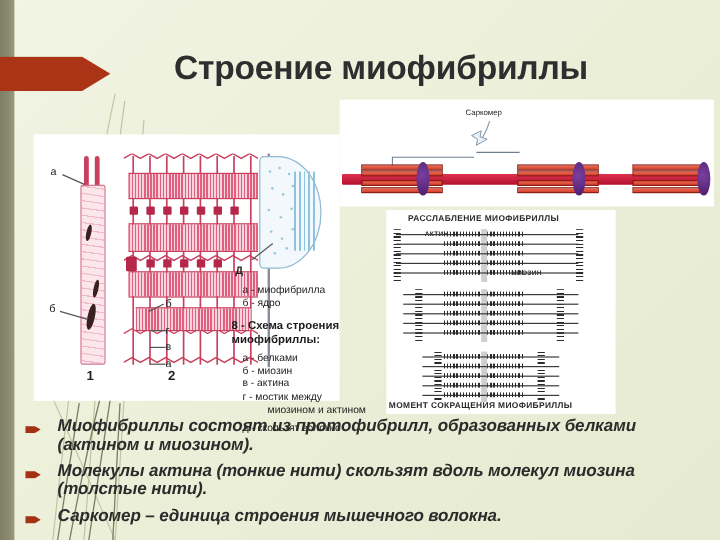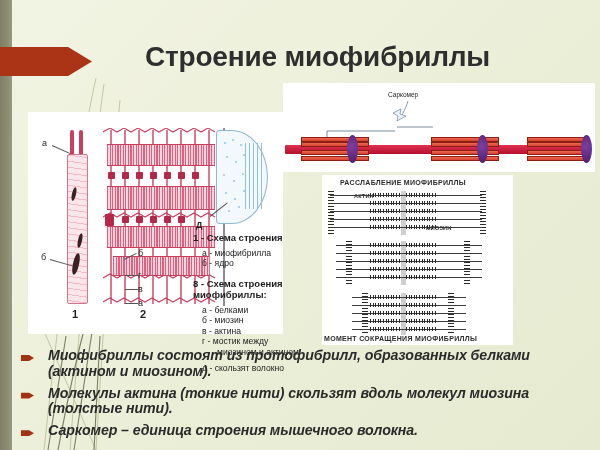--- a/index.html
+++ b/index.html
@@ -60,21 +60,21 @@
     border:1px solid #8fb8cf;
     border-radius:4px 70% 70% 4px / 4px 50% 50% 4px;
   }
   .nerve-dots{position:absolute;inset:0;}
   .nerve-comb{position:absolute;right:4px;top:12px;width:18px;height:66px;
     background:repeating-linear-gradient(90deg,#8fc2de 0 1.5px,transparent 1.5px 4px);}
   
   #legend{position:absolute;left:165px;top:120px;width:118px;color:#1c1c1c;}
   .lg-head{font-size:9.5px;font-weight:bold;line-height:11.5px;margin-bottom:4px;}
   .lg-item{font-size:8.6px;line-height:10.6px;padding-left:9px;}
-  .lg-item.cont{padding-left:24px;}
+  .lg-item.cont{padding-left:24px;text-align:center;}
   .lg-gap{height:9px;}
   
   #panel-tr{left:283px;top:83px;width:312px;height:89px;}
   .sarc-caption{position:absolute;font-size:6.5px;color:#222;}
   .sarc-rail{position:absolute;height:9px;background:linear-gradient(180deg,#e03050,#b4102e);border-radius:1px;}
   .sarc-block{position:absolute;}
   .sarc-block .bar{position:absolute;left:0;height:3px;background:linear-gradient(180deg,#f06a54,#d2402c);border:0.5px solid #8d1f12;}
   .zdisc{position:absolute;width:11px;background:radial-gradient(circle at 40% 40%,#7b3fa0,#4b1d6b);border-radius:50%;}
   
   #panel-br{left:322px;top:175px;width:191px;height:170px;}
@@ -212,21 +212,20 @@
     <div class="leader" style="left:96px;top:147px;width:14px;transform:rotate(-26deg);"></div>
     <div class="fig-label" style="left:110px;top:158px;">г</div>
     <div class="leader" style="left:97px;top:163px;width:13px;"></div>
     <div class="fig-label" style="left:110px;top:172px;">в</div>
     <div class="leader" style="left:97px;top:177px;width:13px;"></div>
     <div class="fig-label" style="left:110px;top:186px;">а</div>
     <div class="leader" style="left:97px;top:191px;width:13px;"></div>
 
     <div id="legend">
       <div class="lg-head">
-        <div>1 - Схема строения</div>
       </div>
       <div class="lg-item">а - миофибрилла</div>
       <div class="lg-item">б - ядро</div>
       <div class="lg-gap"></div>
       <div class="lg-head">
         <div>8 - Схема строения</div>
         <div>миофибриллы:</div>
       </div>
       <div class="lg-item">а - белками</div>
       <div class="lg-item">б - миозин</div>

